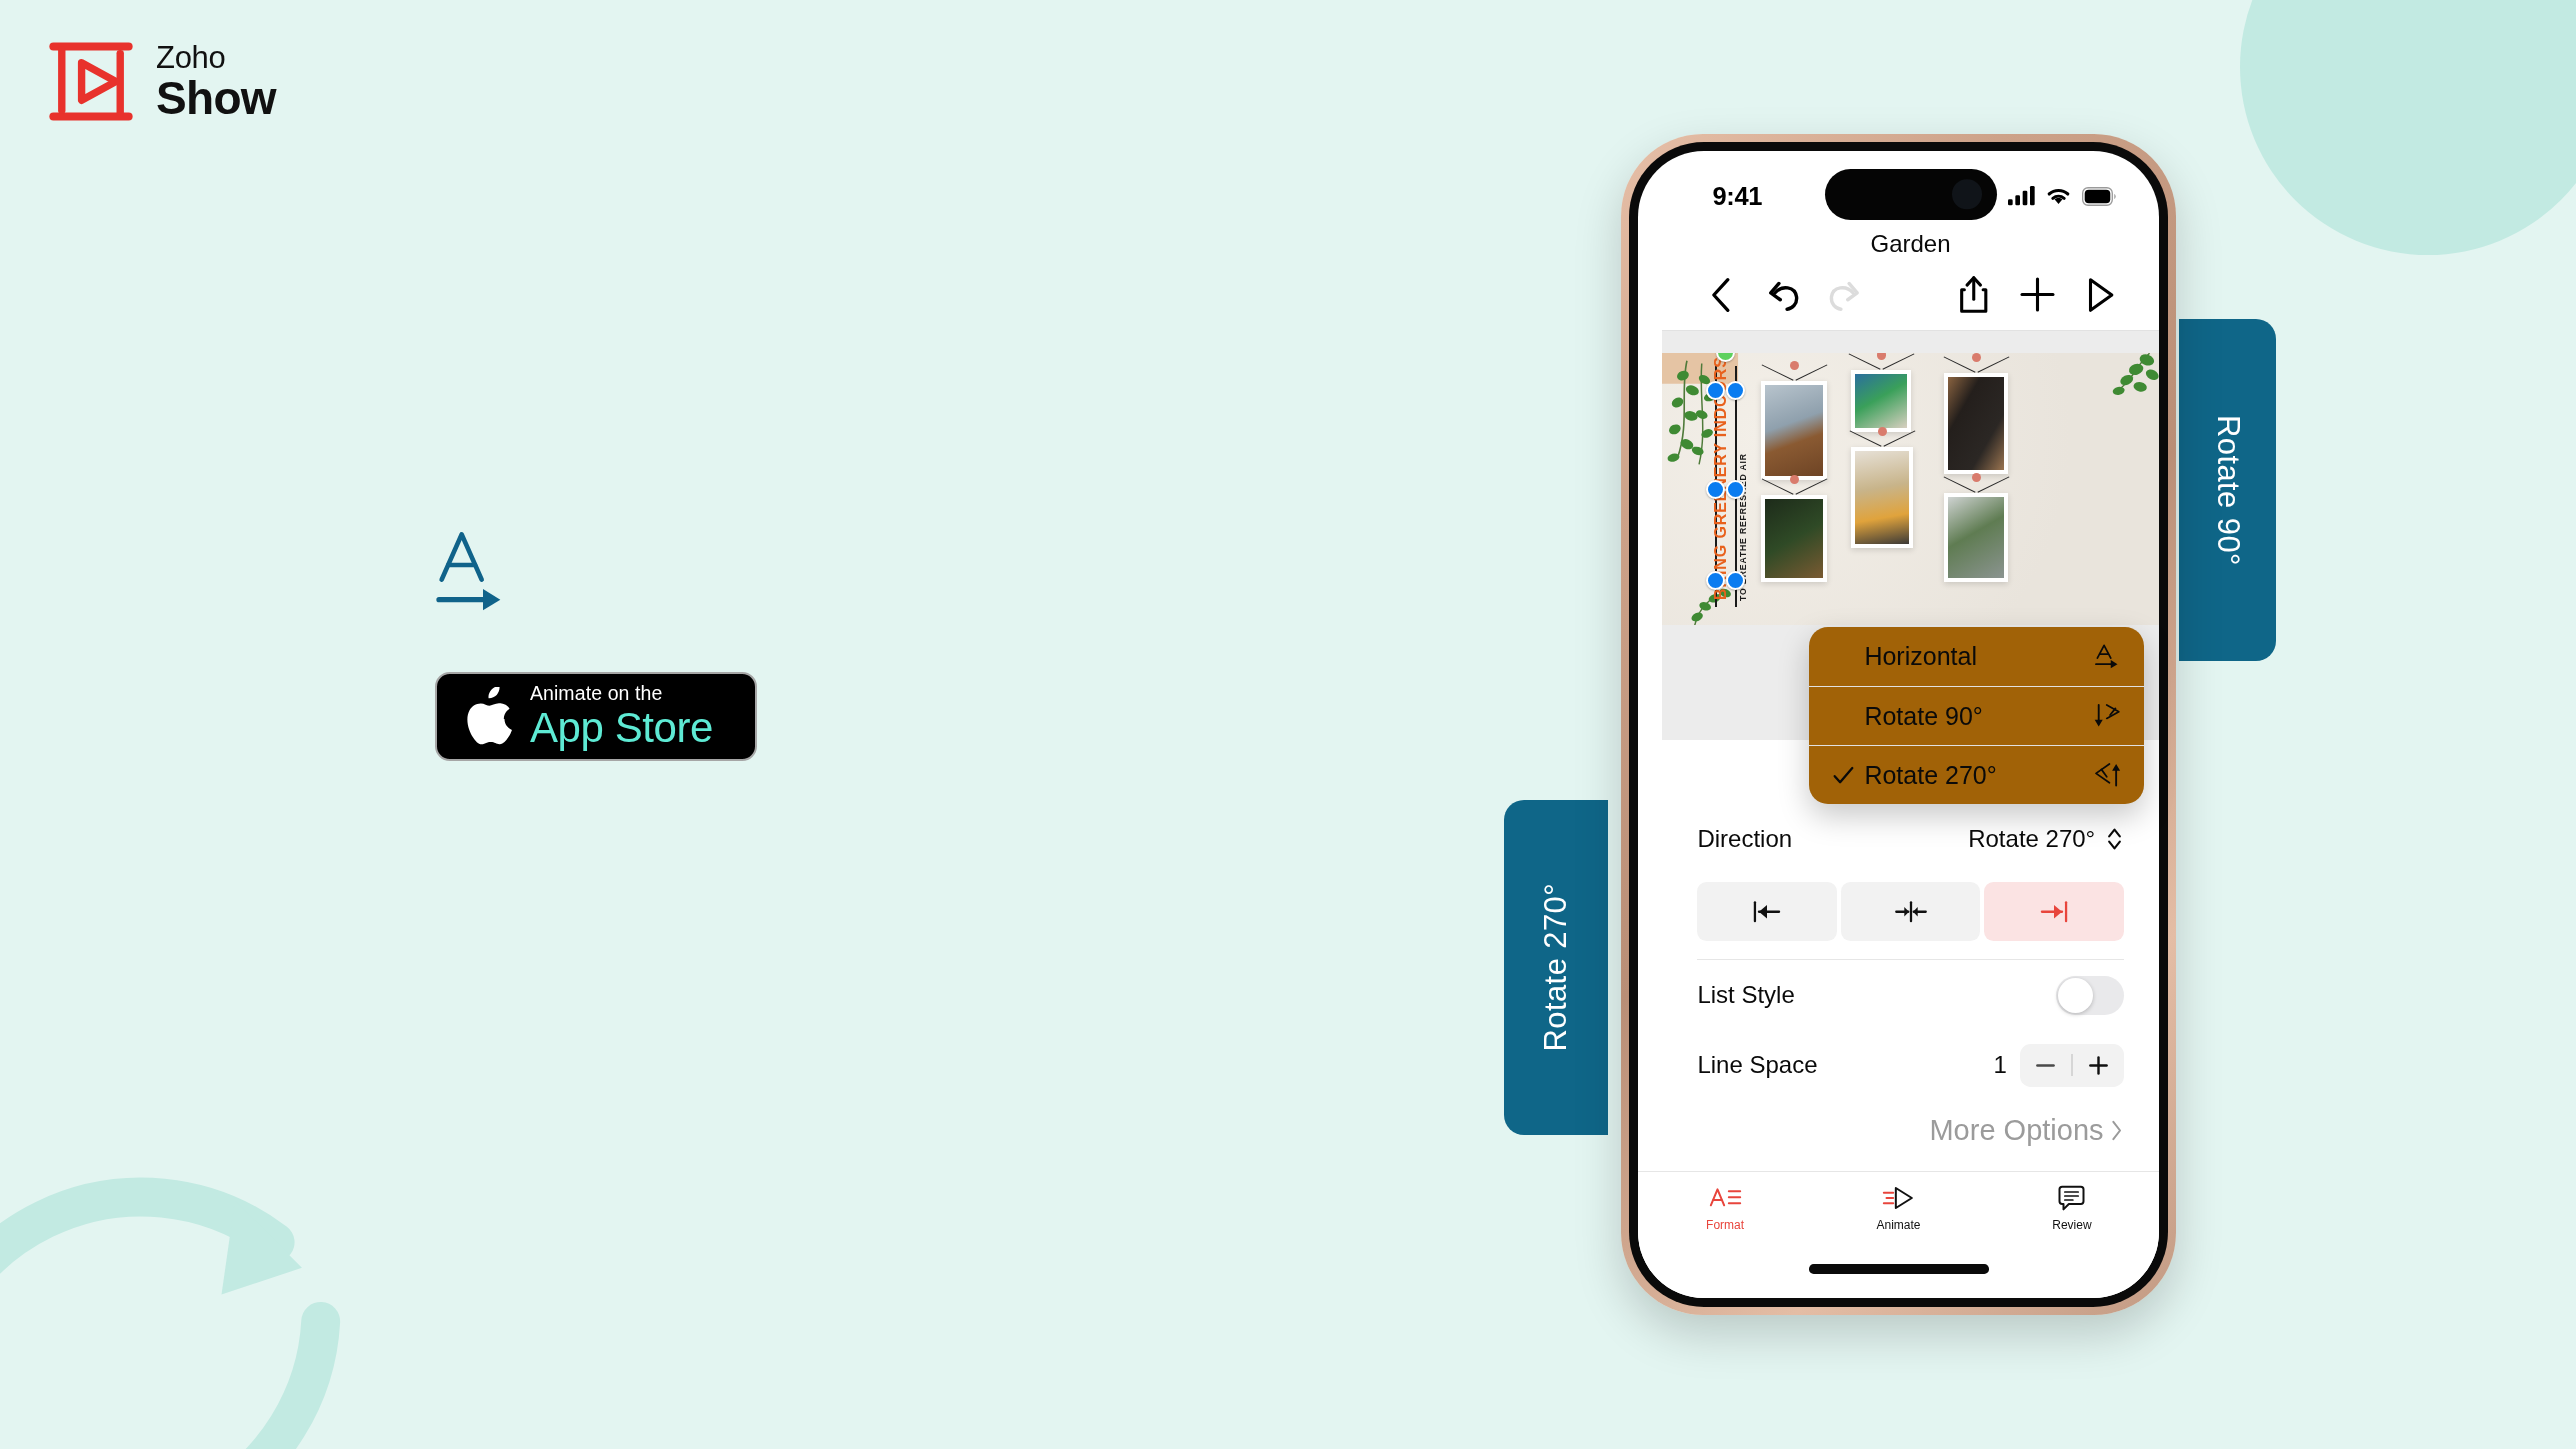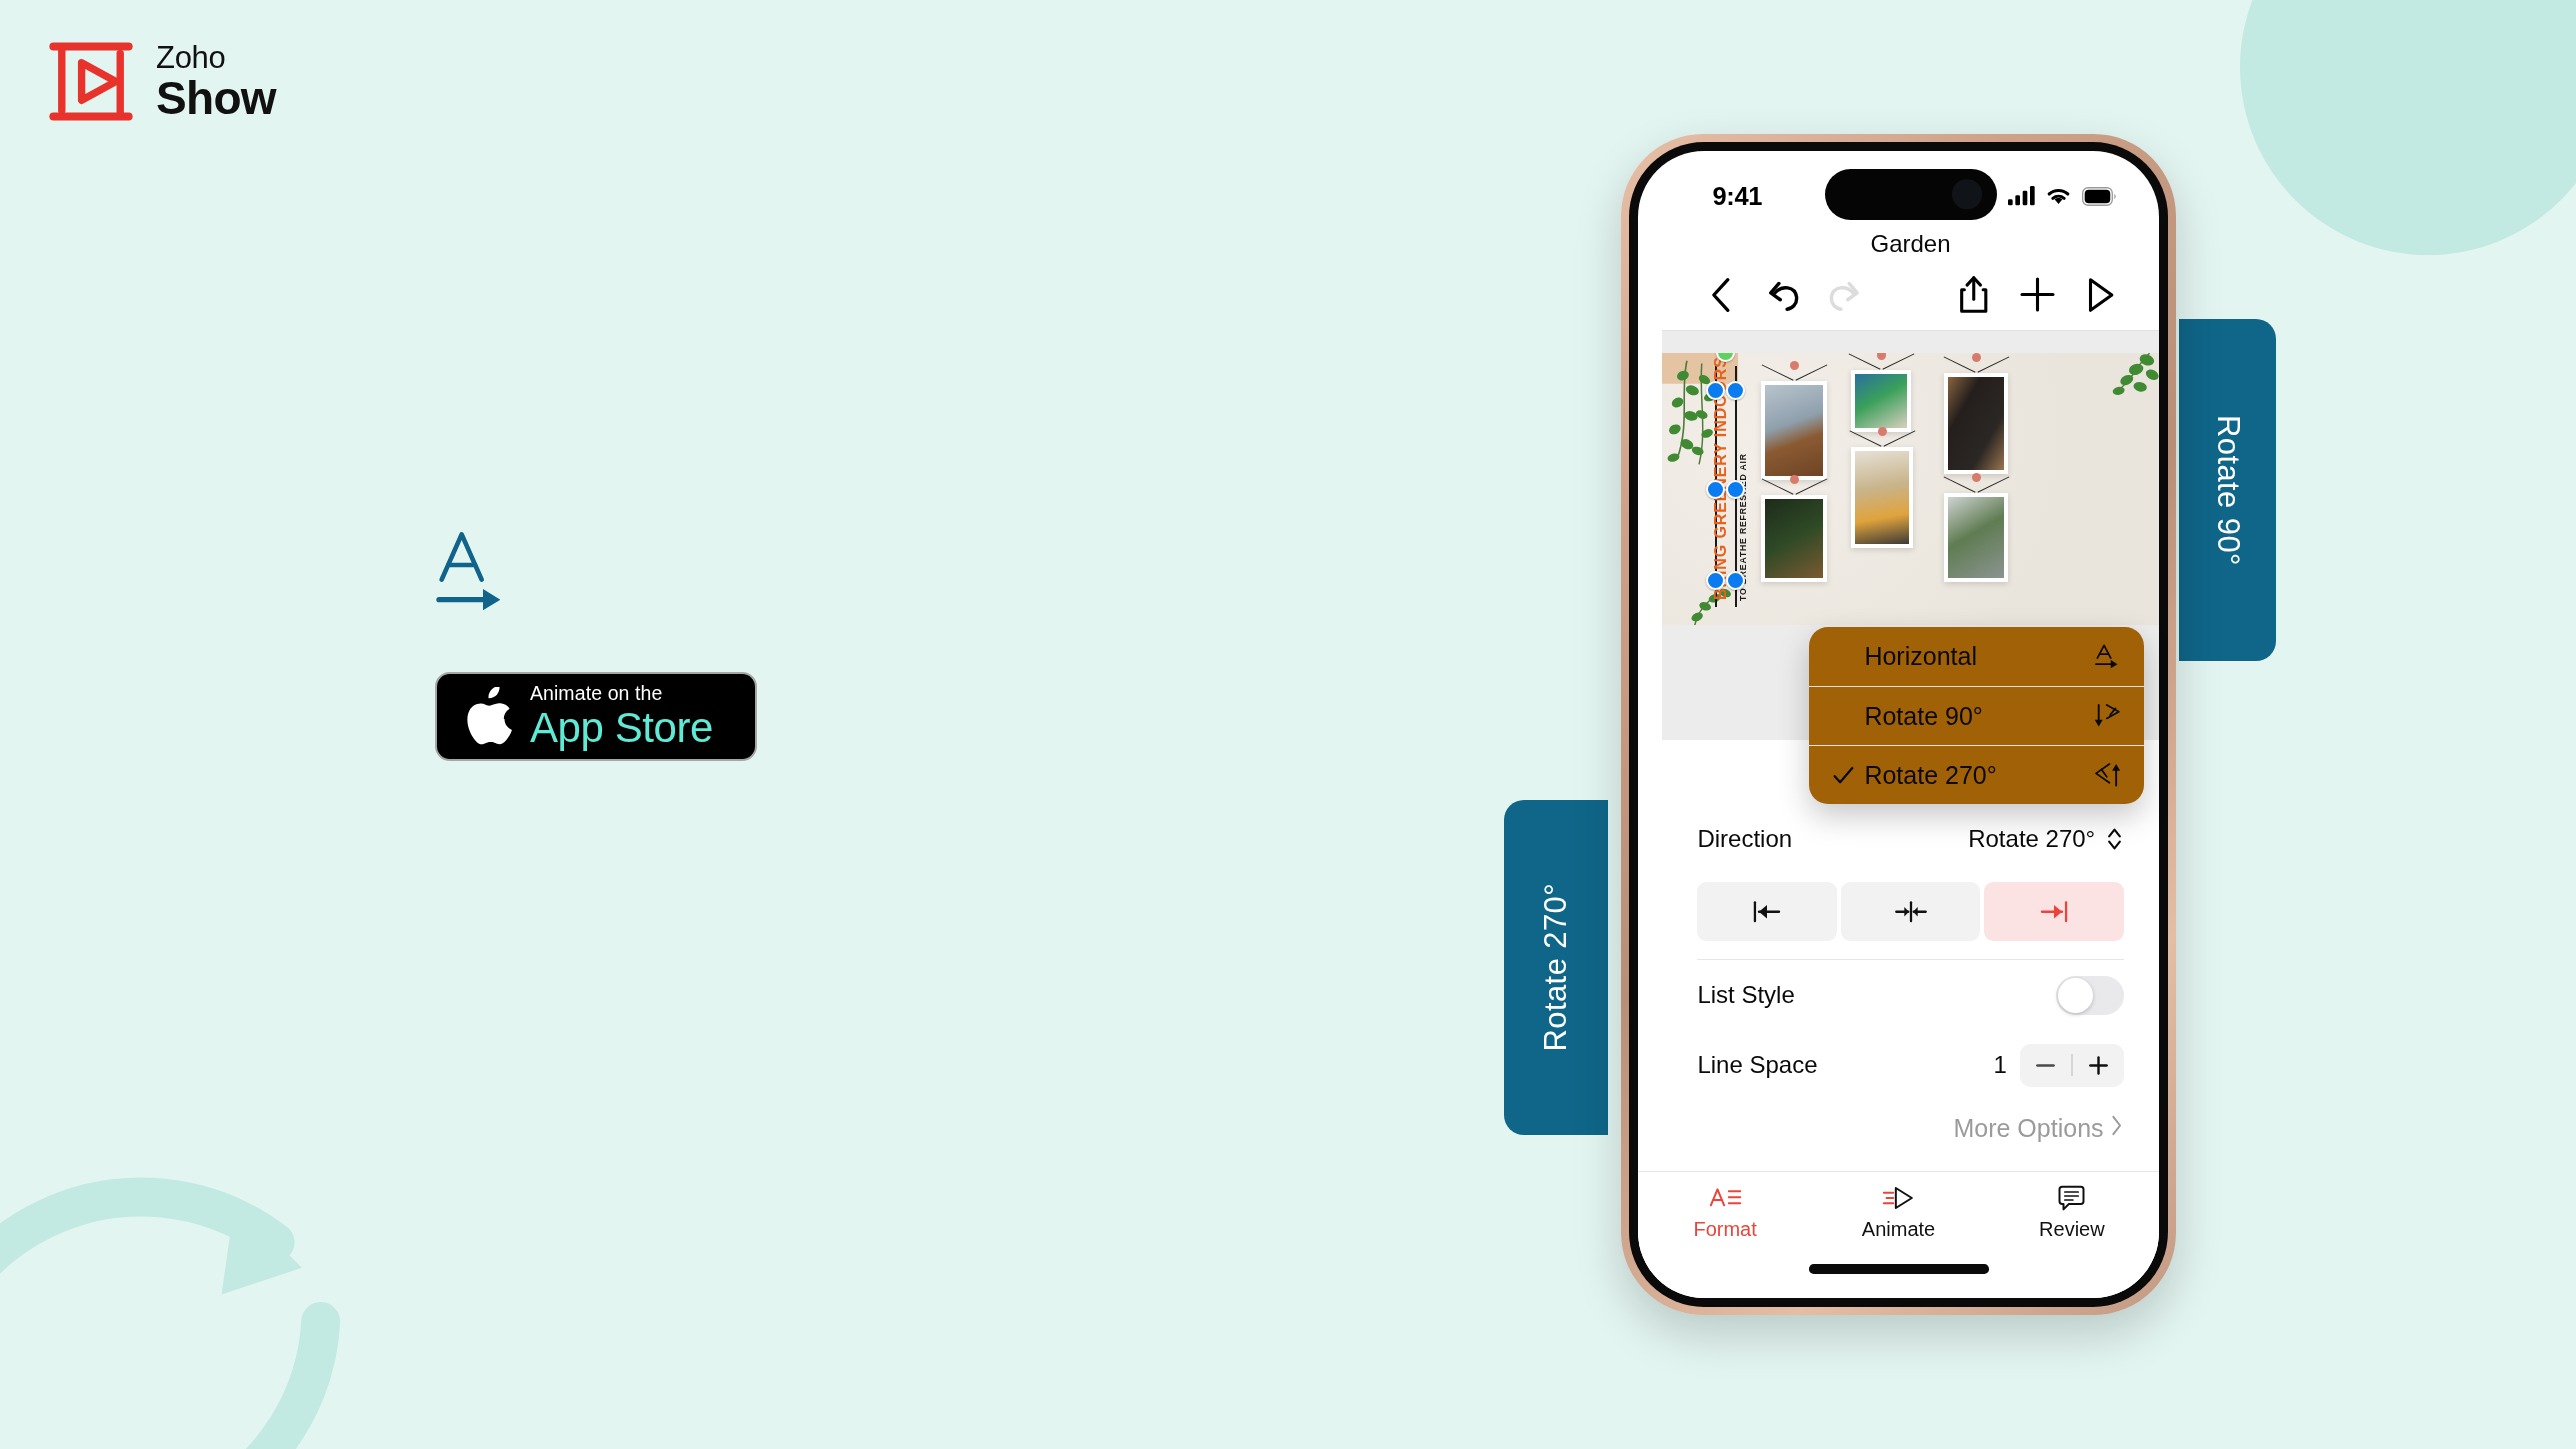--- a/index.html
+++ b/index.html
@@ -192,30 +192,30 @@
     position: absolute; top: 2px; left: 2px; width: 35px; height: 35px;
     border-radius: 50%; background: #fff; box-shadow: 0 1.3px 4px rgba(0,0,0,0.22);
   }
   
   .stepper { display: flex; align-items: center; background: #f2f2f2; border-radius: 10.7px; height: 43px; }
   .stepper .sbtn { width: 51px; display: flex; align-items: center; justify-content: center; cursor: pointer; }
   .stepper .sep { width: 1.3px; height: 21.5px; background: #d6d6d6; }
   #line-space-val { font-size: 24px; color: #0a0a0a; margin-right: 13.4px; }
 
   #more-options-row { display: flex; justify-content: flex-end; padding: 13.4px 35px 0 35px; }
-  #more-options { font-size: 25px; color: #9b9b9b; display: flex; gap: 6.7px; cursor: pointer; }
+  #more-options { font-size: 29px; color: #9b9b9b; display: flex; align-items: center; gap: 6.7px; cursor: pointer; }
 
   
   #tabbar {
     position: absolute; left: 0; right: 0; bottom: 0; height: 127px;
     border-top: 1.3px solid #e6e6e6; background: #fff;
     display: flex; align-items: flex-start; padding-top: 12px;
   }
   .tabitem { flex: 1; display: flex; flex-direction: column; align-items: center; gap: 6.7px; cursor: pointer; }
-  .tabitem .tlabel { font-size: 20px; color: #111; }
+  .tabitem .tlabel { font-size: 12px; color: #111; }
   .tabitem.active .tlabel { color: #e8453c; }
   #home-indicator {
     position: absolute; left: 50%; transform: translateX(-50%); bottom: 24px;
     width: 180px; height: 9.4px; border-radius: 4.7px; background: #0a0a0a;
   }
 
   
   #dropdown {
     position: absolute; left: 1809px; top: 627px; width: 335px;
     background: #a16207; border-radius: 19px; overflow: hidden;

